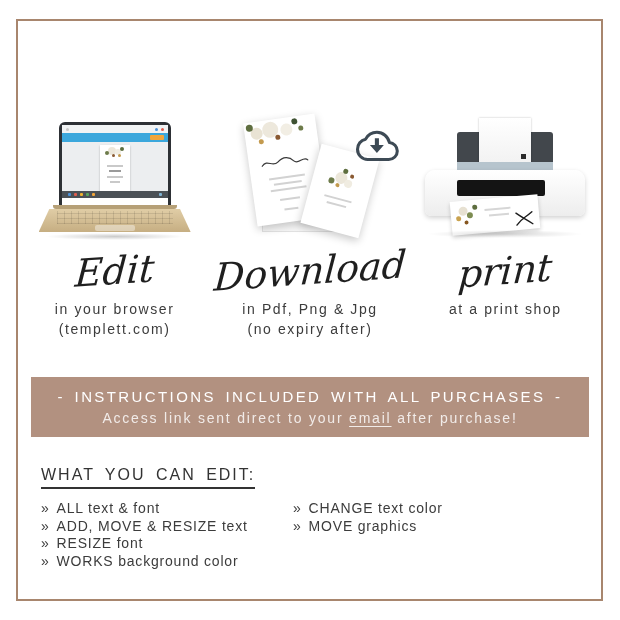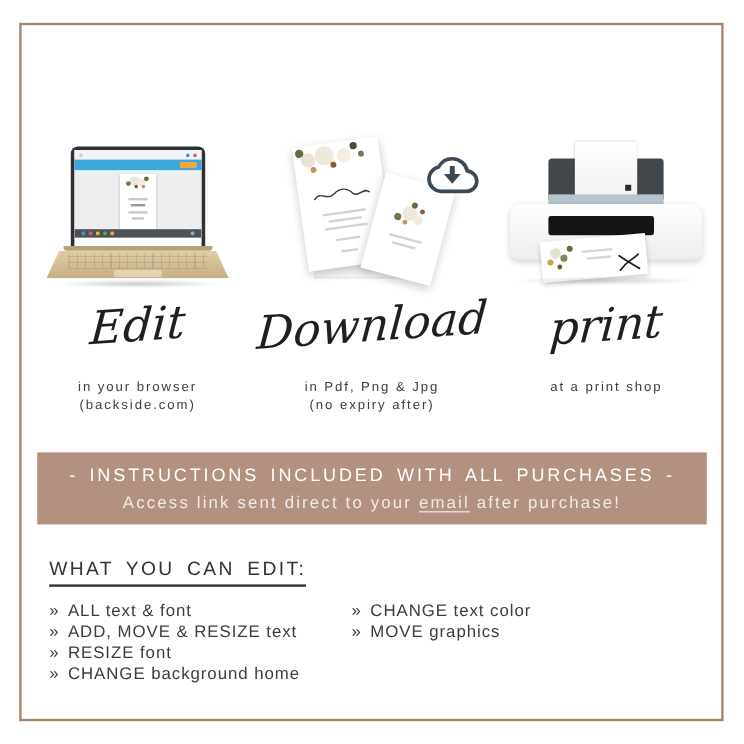--- a/index.html
+++ b/index.html
@@ -39,21 +39,21 @@
   
   .steps{position:absolute;left:17px;top:118px;width:586px;display:flex;z-index:2;}
   .step{flex:1;display:flex;flex-direction:column;align-items:center;}
   .art{position:relative;width:100%;height:122px;}
   .script{
     height:58px;margin-top:2px;display:flex;align-items:center;justify-content:center;
     font-family:"DejaVu Serif",serif;font-style:italic;font-size:38px;
     color:var(--script-ink);transform:rotate(-4deg) skewX(-8deg);
   }
   .sub{
-    margin-top:16px;text-align:center;font-size:11px;letter-spacing:1.6px;
+    margin-top:0;text-align:center;font-size:14px;letter-spacing:1.6px;
     line-height:1.4;color:var(--text-dark);
   }
   
   .laptop{position:relative;width:152px;height:118px;margin:4px auto 0;}
   .lt-screen{position:absolute;left:20px;top:0;width:112px;height:83px;background:#2d3035;border-radius:6px 6px 0 0;padding:3px 3px 0;}
   .lt-inner{width:106px;height:80px;background:#ffffff;position:relative;overflow:hidden;}
   .lt-tabs{height:8px;background:#f1f3f4;position:relative;}
   .lt-dot{position:absolute;width:3px;height:3px;border-radius:50%;top:2.5px;}
   .lt-blue{height:9px;background:var(--toolbar-blue);position:relative;}
   .lt-chip{position:absolute;right:4px;top:2px;width:14px;height:5px;background:var(--accent-orange);border-radius:1px;}
@@ -160,21 +160,21 @@
           <div class="lt-base">
             <div class="lt-keys"></div>
             <div class="lt-pad"></div>
           </div>
           <div class="lt-shadow"></div>
         </div>
       </div>
       <div class="script">Edit</div>
       <div class="sub">
         <div>in your browser</div>
-        <div>(backside.com)</div>
+        <div>(templett.com)</div>
       </div>
     </div>
 
     <div class="step">
       <div class="art">
         <div class="invite">
           <div class="env-flap"></div>
           <div class="env-body"></div>
           <div class="card-a">
             <span class="f" style="left:18px;top:2px;width:16px;height:16px;background:#ede8dc;"></span>
@@ -260,21 +260,21 @@
     </div>
   </section>
 
   <div class="edit-heading">WHAT YOU CAN EDIT:</div>
 
   <div class="edit-lists">
     <ul class="edit-col left">
       <li><span class="bullet">»</span><span>ALL text &amp; font</span></li>
       <li><span class="bullet">»</span><span>ADD, MOVE &amp; RESIZE text</span></li>
       <li><span class="bullet">»</span><span>RESIZE font</span></li>
-      <li><span class="bullet">»</span><span>CHANGE background home</span></li>
+      <li><span class="bullet">»</span><span>WORKS background color</span></li>
     </ul>
     <ul class="edit-col right">
       <li><span class="bullet">»</span><span>CHANGE text color</span></li>
       <li><span class="bullet">»</span><span>MOVE graphics</span></li>
     </ul>
   </div>
 
 </div>
 
 </body></html>

